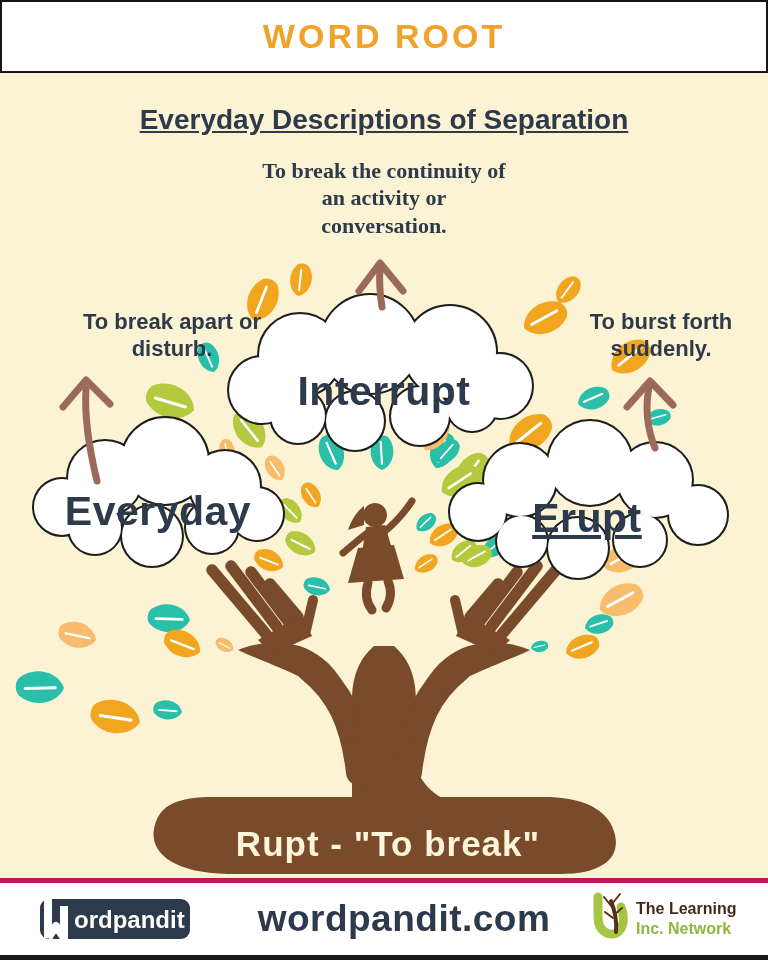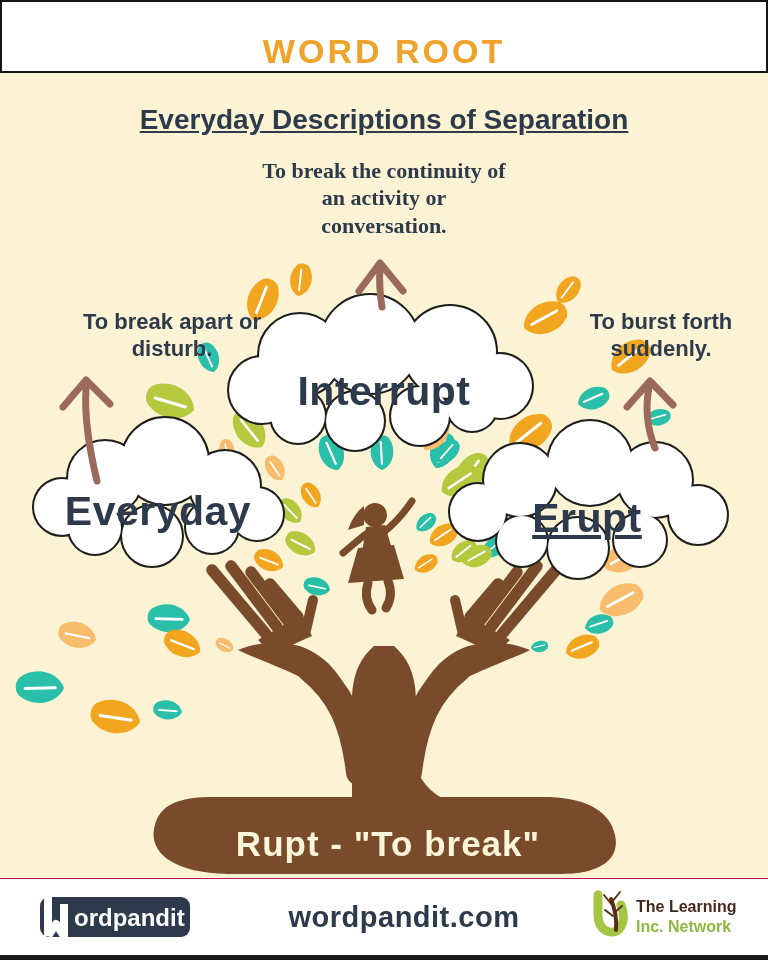--- a/index.html
+++ b/index.html
@@ -1,41 +1,41 @@
 <!DOCTYPE html>
 <html><head>
 <meta charset="utf-8">
 <style>
   html,body{margin:0;padding:0;}
   body{width:768px;height:960px;position:relative;background:#FBF3D3;
        font-family:"Liberation Sans", sans-serif;overflow:hidden;}
   .abs{position:absolute;}
   
   .header{left:0;top:0;width:764px;height:69px;background:#FFFFFF;
-          border:2px solid #161616;display:flex;align-items:flex-end;justify-content:center;z-index:5;}
+          border:2px solid #161616;display:flex;align-items:center;justify-content:center;z-index:5;}
   .header-title{color:#EFA32B;font-size:34px;font-weight:bold;letter-spacing:3px;}
   
   #art{left:0;top:0;z-index:1;}
   
   .ovl{z-index:3;text-align:center;font-weight:bold;color:#2D3A4B;white-space:pre-line;}
   .main-title{top:104px;left:0;width:768px;font-size:28px;text-decoration:underline;}
   .desc{font-size:22px;line-height:1.24;}
   .desc-interrupt{top:157px;left:184px;width:400px;font-family:Liberation Serif, serif;}
   .desc-disrupt{top:308px;left:42px;width:260px;}
   .desc-erupt{top:308px;left:532px;width:258px;}
   .cloud-label{font-size:41px;letter-spacing:0.5px;}
   .label-interrupt{top:368px;left:234px;width:300px;}
   .label-disrupt{top:488px;left:33px;width:250px;}
   .label-erupt{top:495px;left:462px;width:250px;text-decoration:underline;}
   .root-label{top:824px;left:188px;width:400px;font-size:35px;color:#FCF5DA;letter-spacing:1px;}
   
   .footer{left:0;top:878px;width:768px;height:82px;background:#FFFFFF;z-index:5;
-          border-top:1px solid #be185d;border-bottom:5px solid #191919;box-sizing:border-box;
+          border-top:5px solid #be185d;border-bottom:5px solid #191919;box-sizing:border-box;
           display:flex;align-items:center;justify-content:space-between;padding:0 24px;}
-  .site-url{color:#2D3A4B;font-size:29px;font-weight:bold;letter-spacing:0.5px;margin-left:28px;}
+  .site-url{color:#2D3A4B;font-size:37px;font-weight:bold;letter-spacing:0.5px;margin-left:28px;}
 </style>
 </head>
 <body>
 
 <svg id="art" class="abs" width="768" height="960" viewBox="0 0 768 960">
   <defs>
     <g id="leafShape">
       <path class="leaf-body" d="M0 0 C5 -13 24 -17 36 -7 C39.5 -3.5 39.5 3.5 36 7 C24 17 5 13 0 0 Z" fill="currentColor"></path>
       <path d="M7 0 L31 -1.5" stroke="#FFFFFF" stroke-width="2.4" stroke-linecap="round" fill="none"></path>
     </g>

